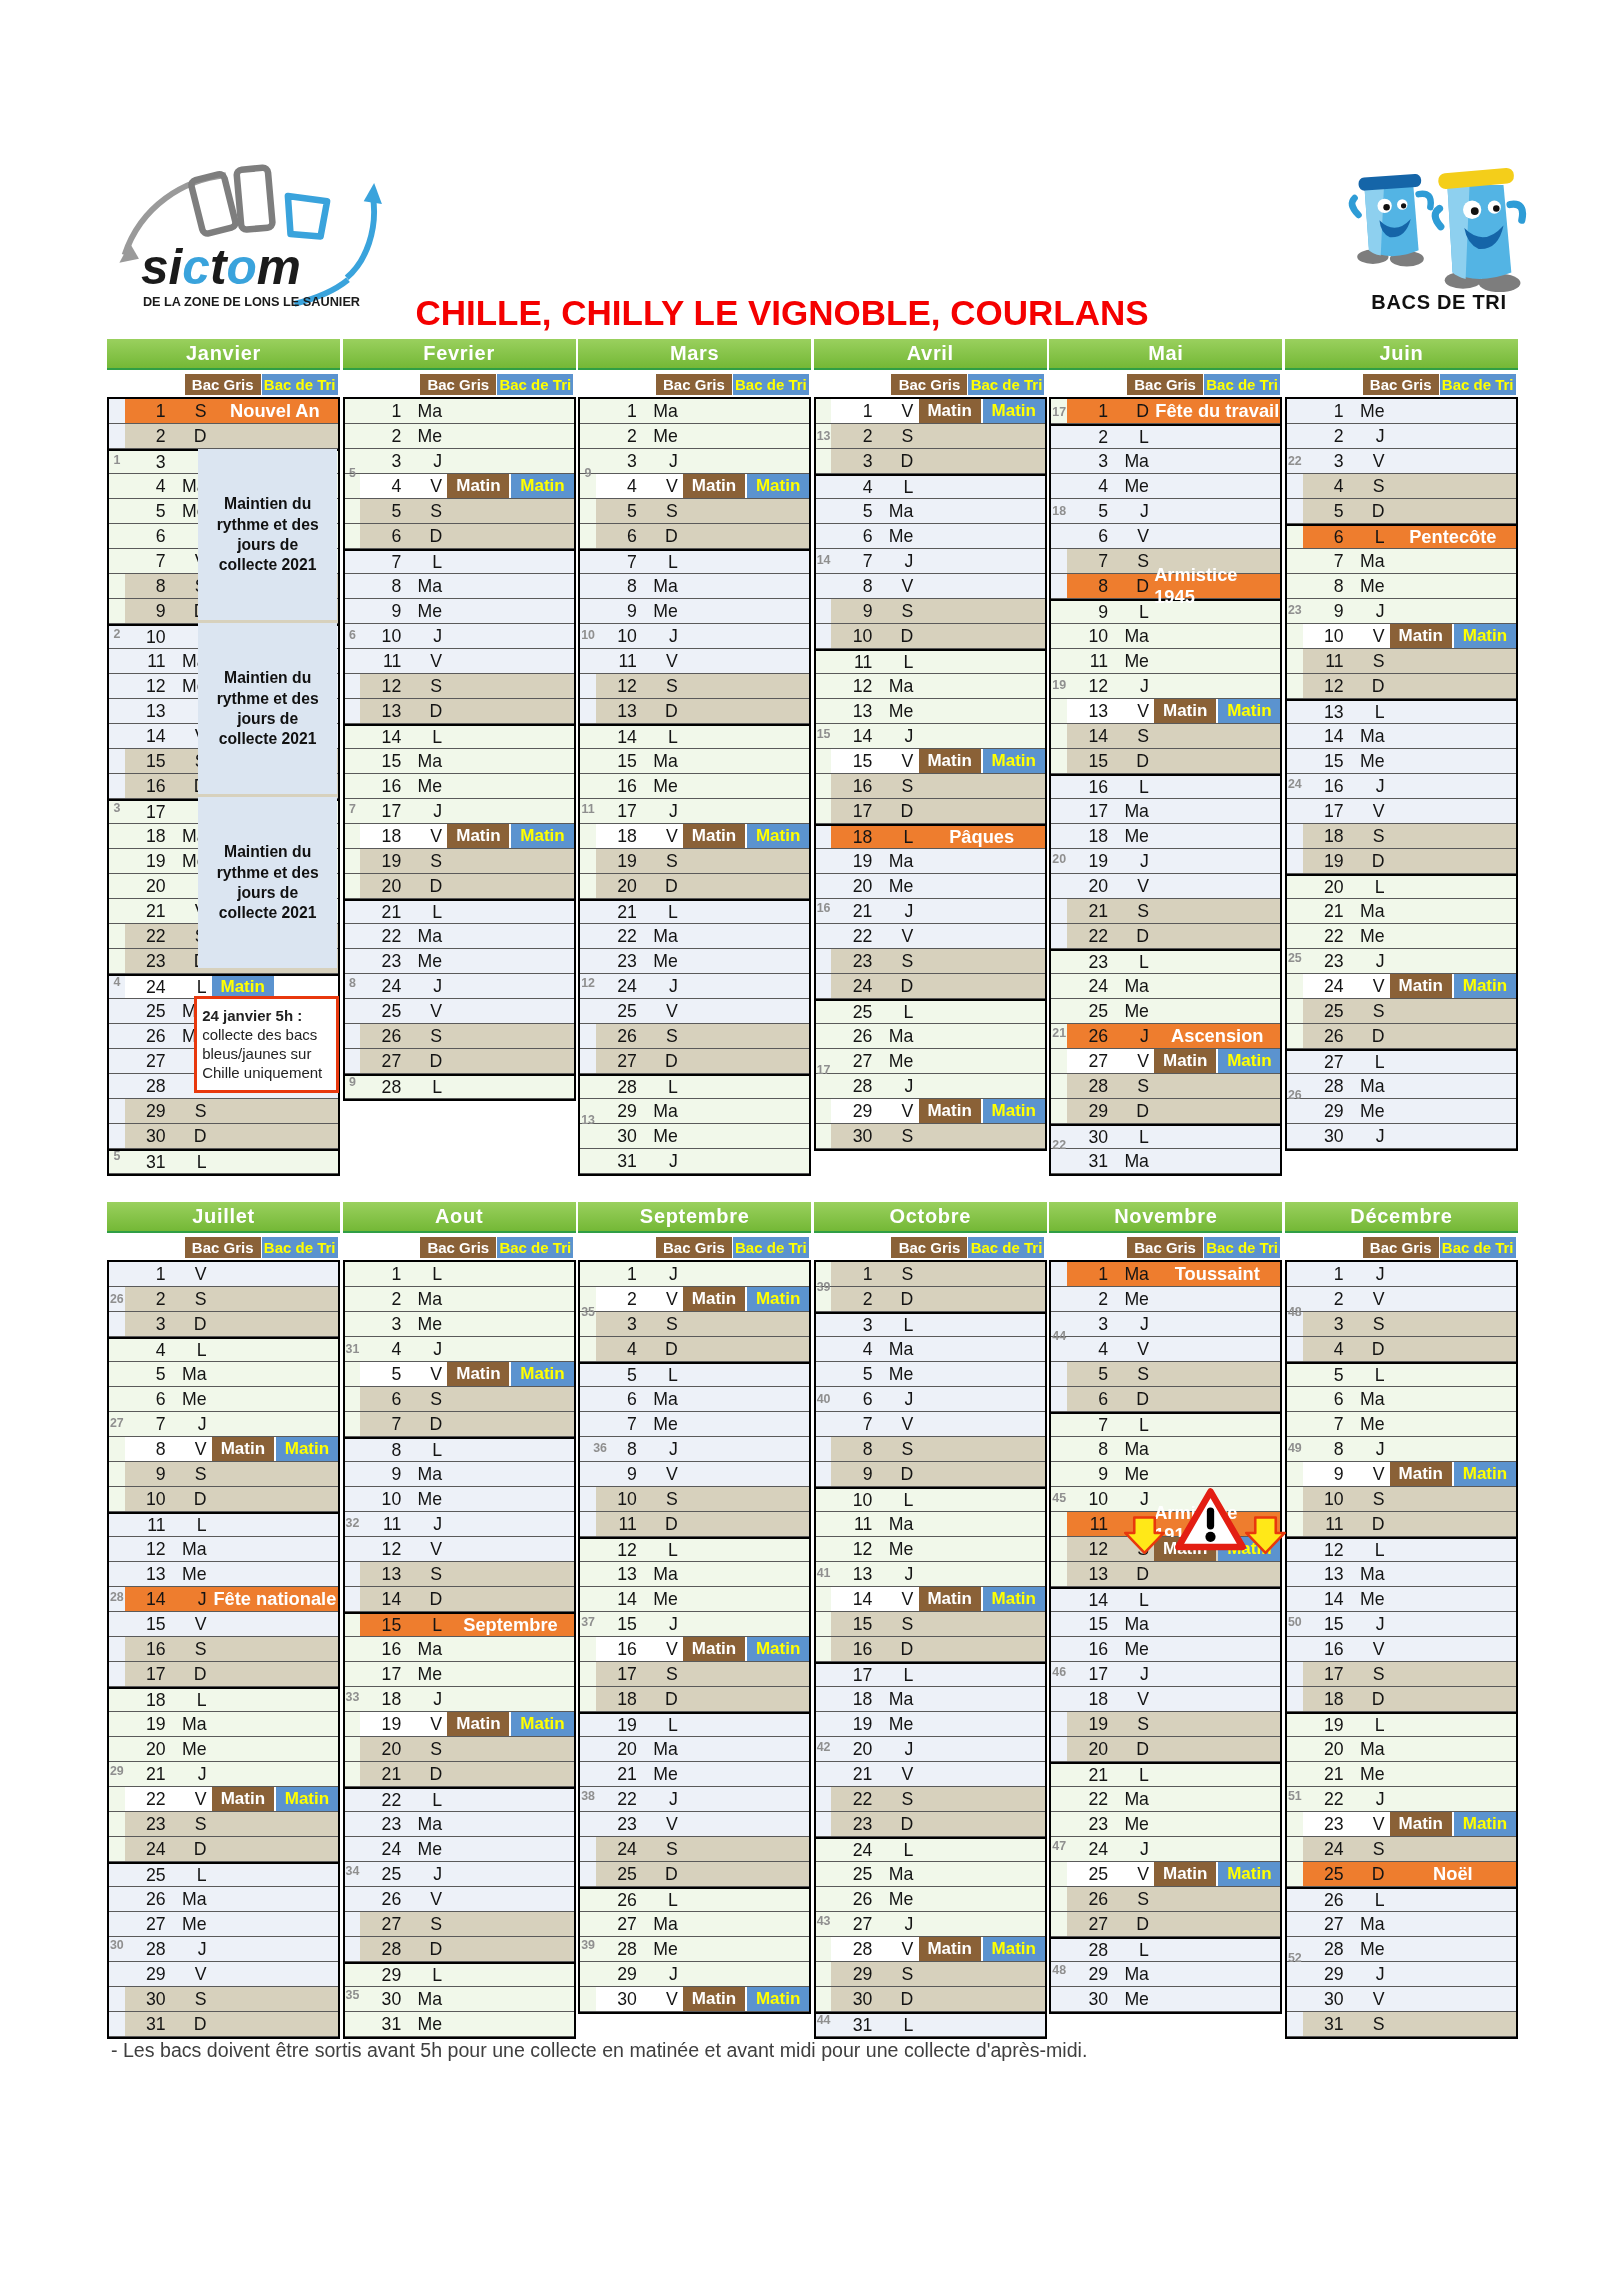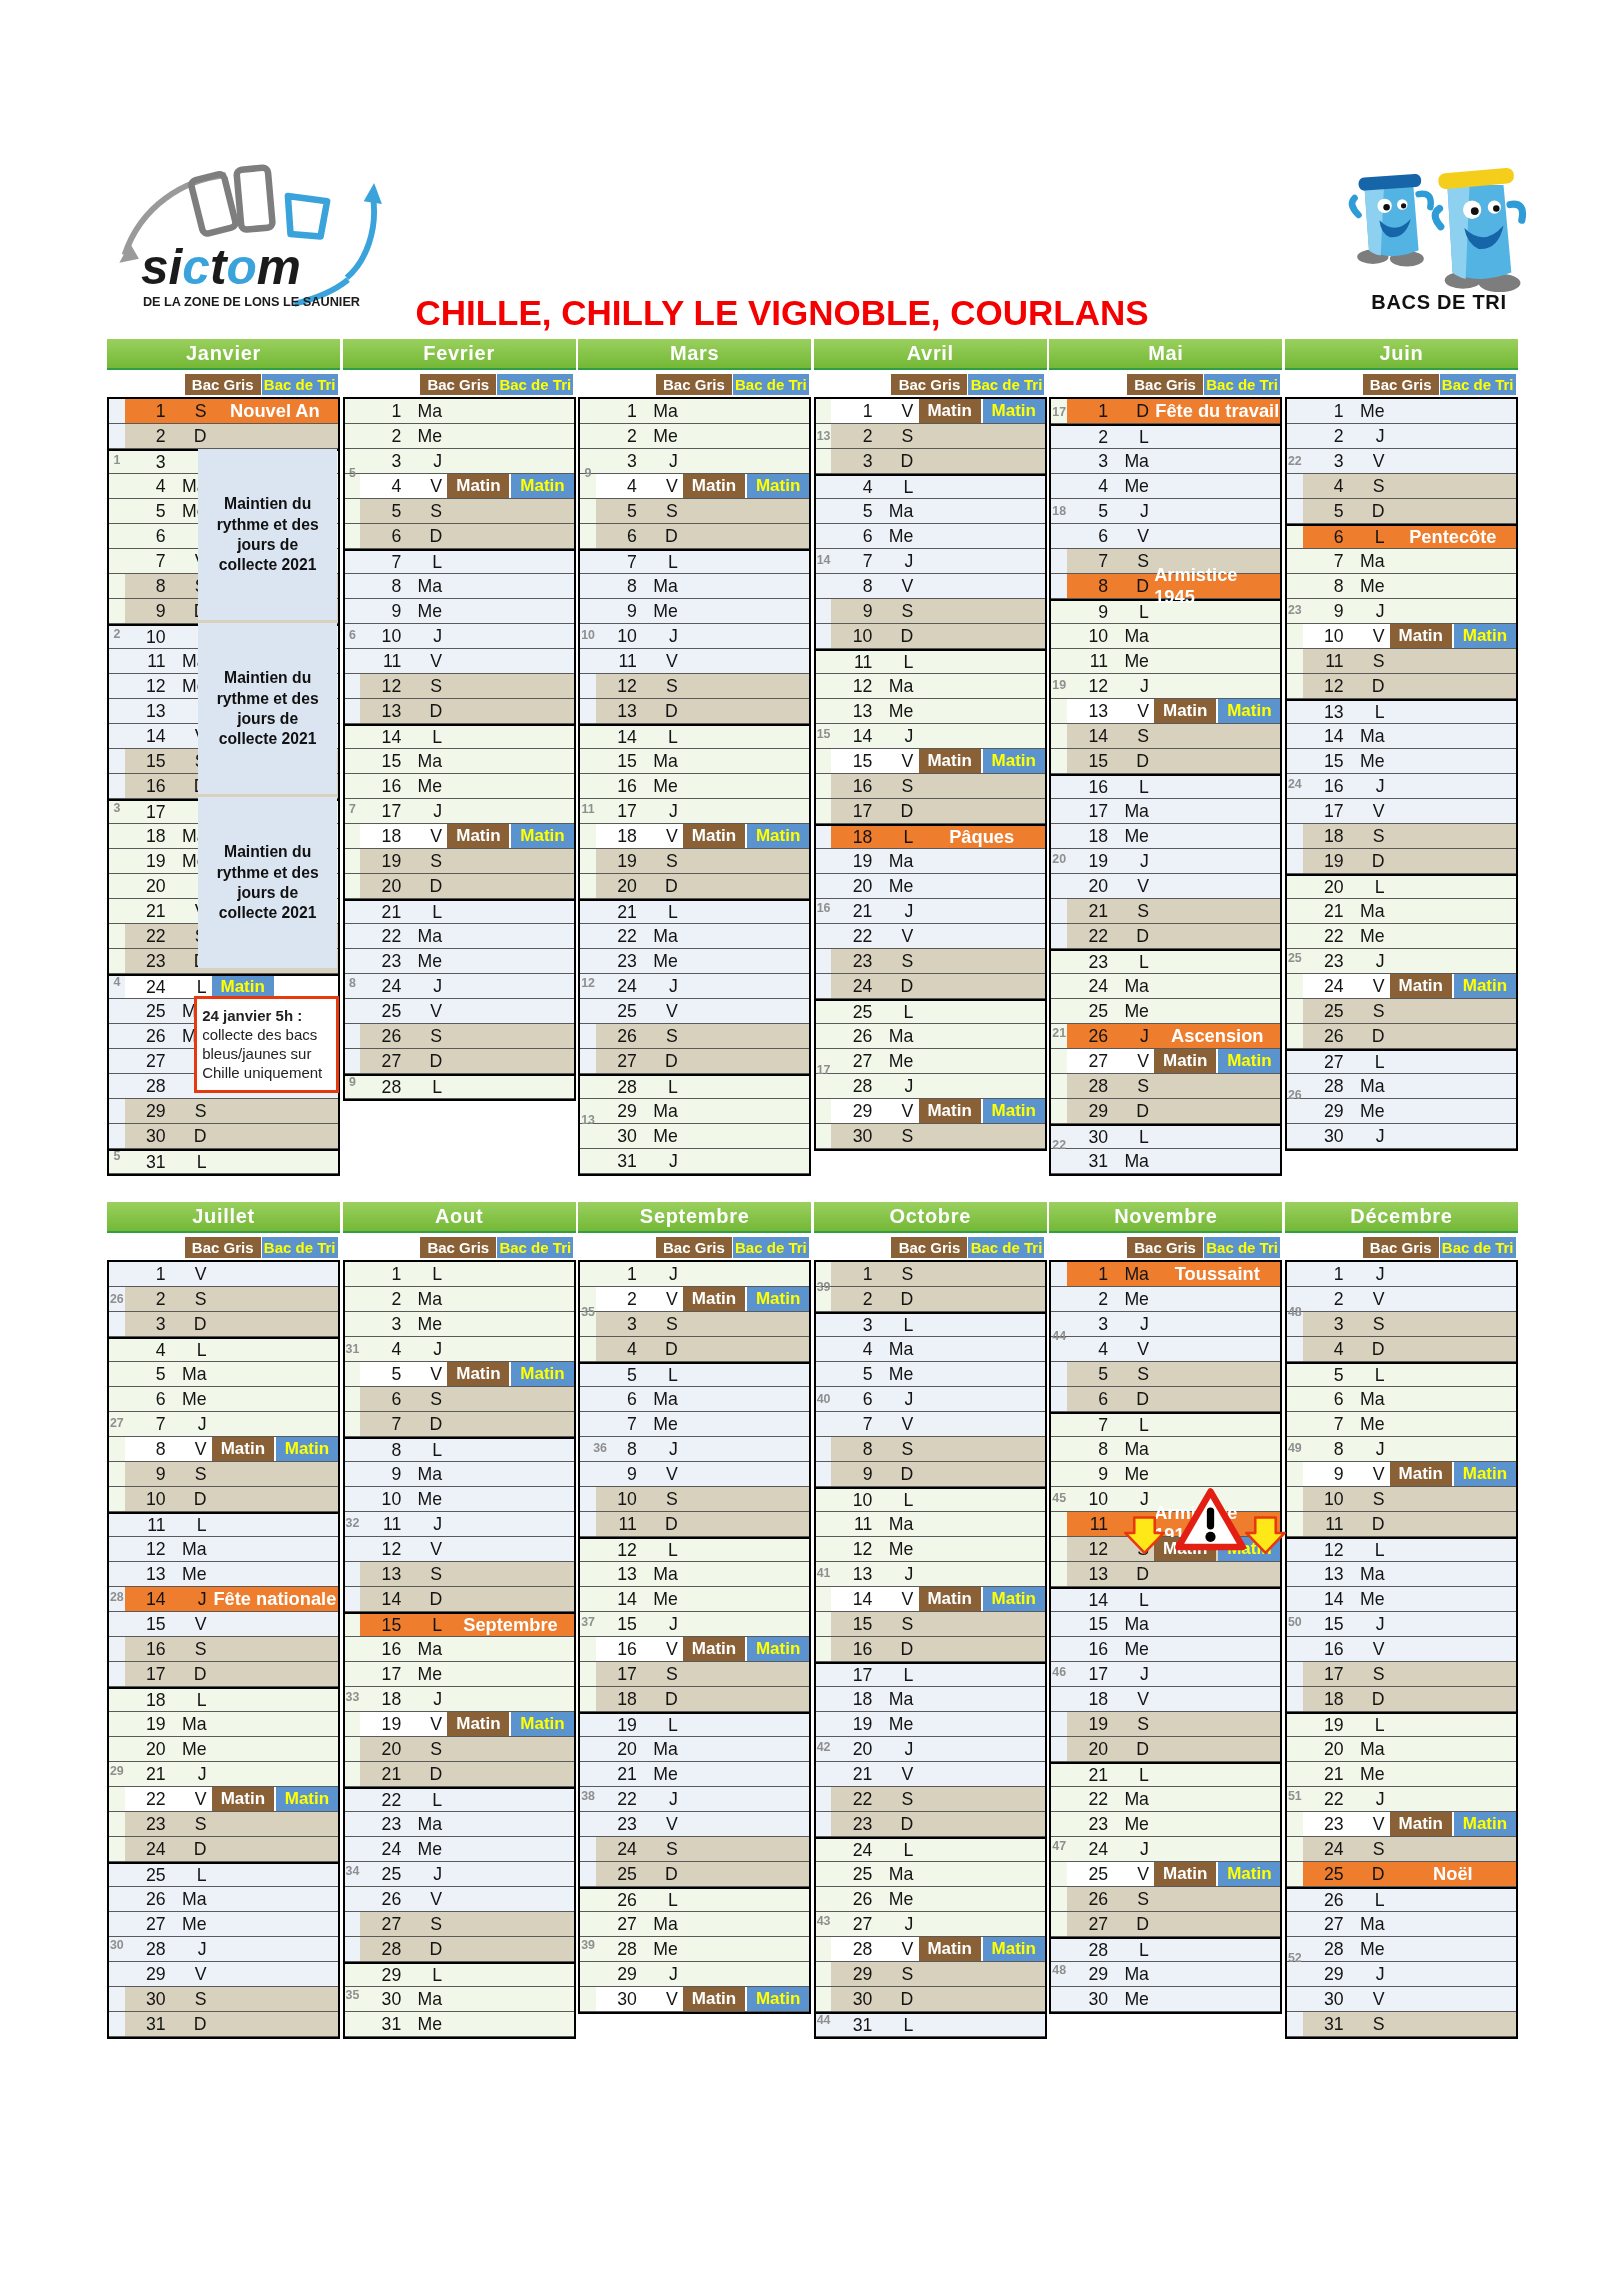--- a/index.html
+++ b/index.html
@@ -3321,15 +3321,16 @@
           <div class="wnum" style="top: 43px; left: 0px;">48</div>
           <div class="wnum" style="top: 179px; left: 0px;">49</div>
           <div class="wnum" style="top: 353px; left: 0px;">50</div>
           <div class="wnum" style="top: 527px; left: 0px;">51</div>
           <div class="wnum" style="top: 689px; left: 0px;">52</div>
         </div>
       </div>
     </div>
 
   <div id="remarks">
+    <div class="rl">- Les bacs doivent être sortis avant 5h pour une collecte en matinée et avant midi pour une collecte d'après-midi.</div>
   </div>
 </div>
 
 
 </body></html>

